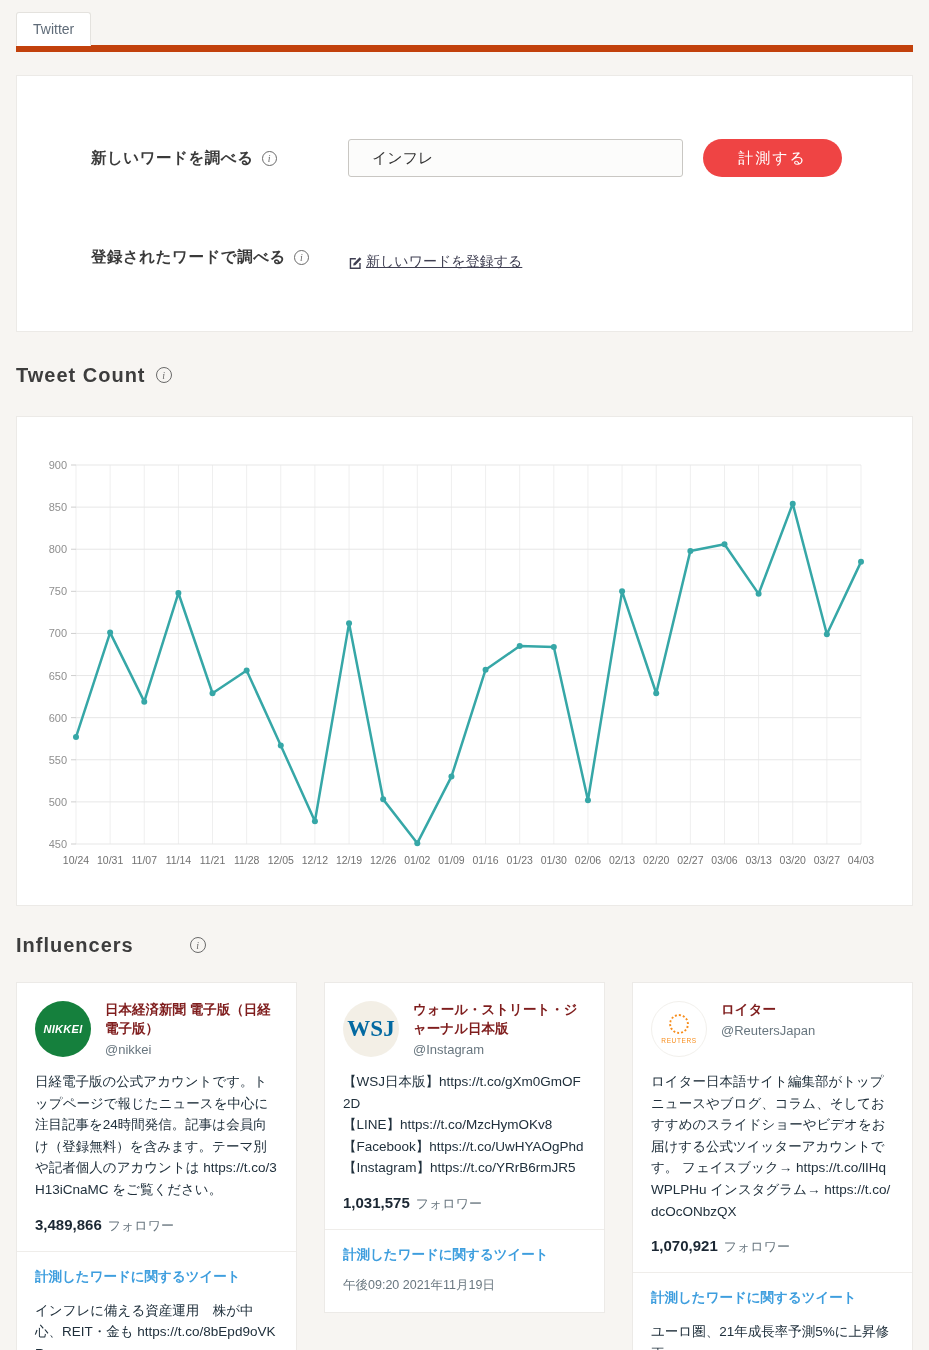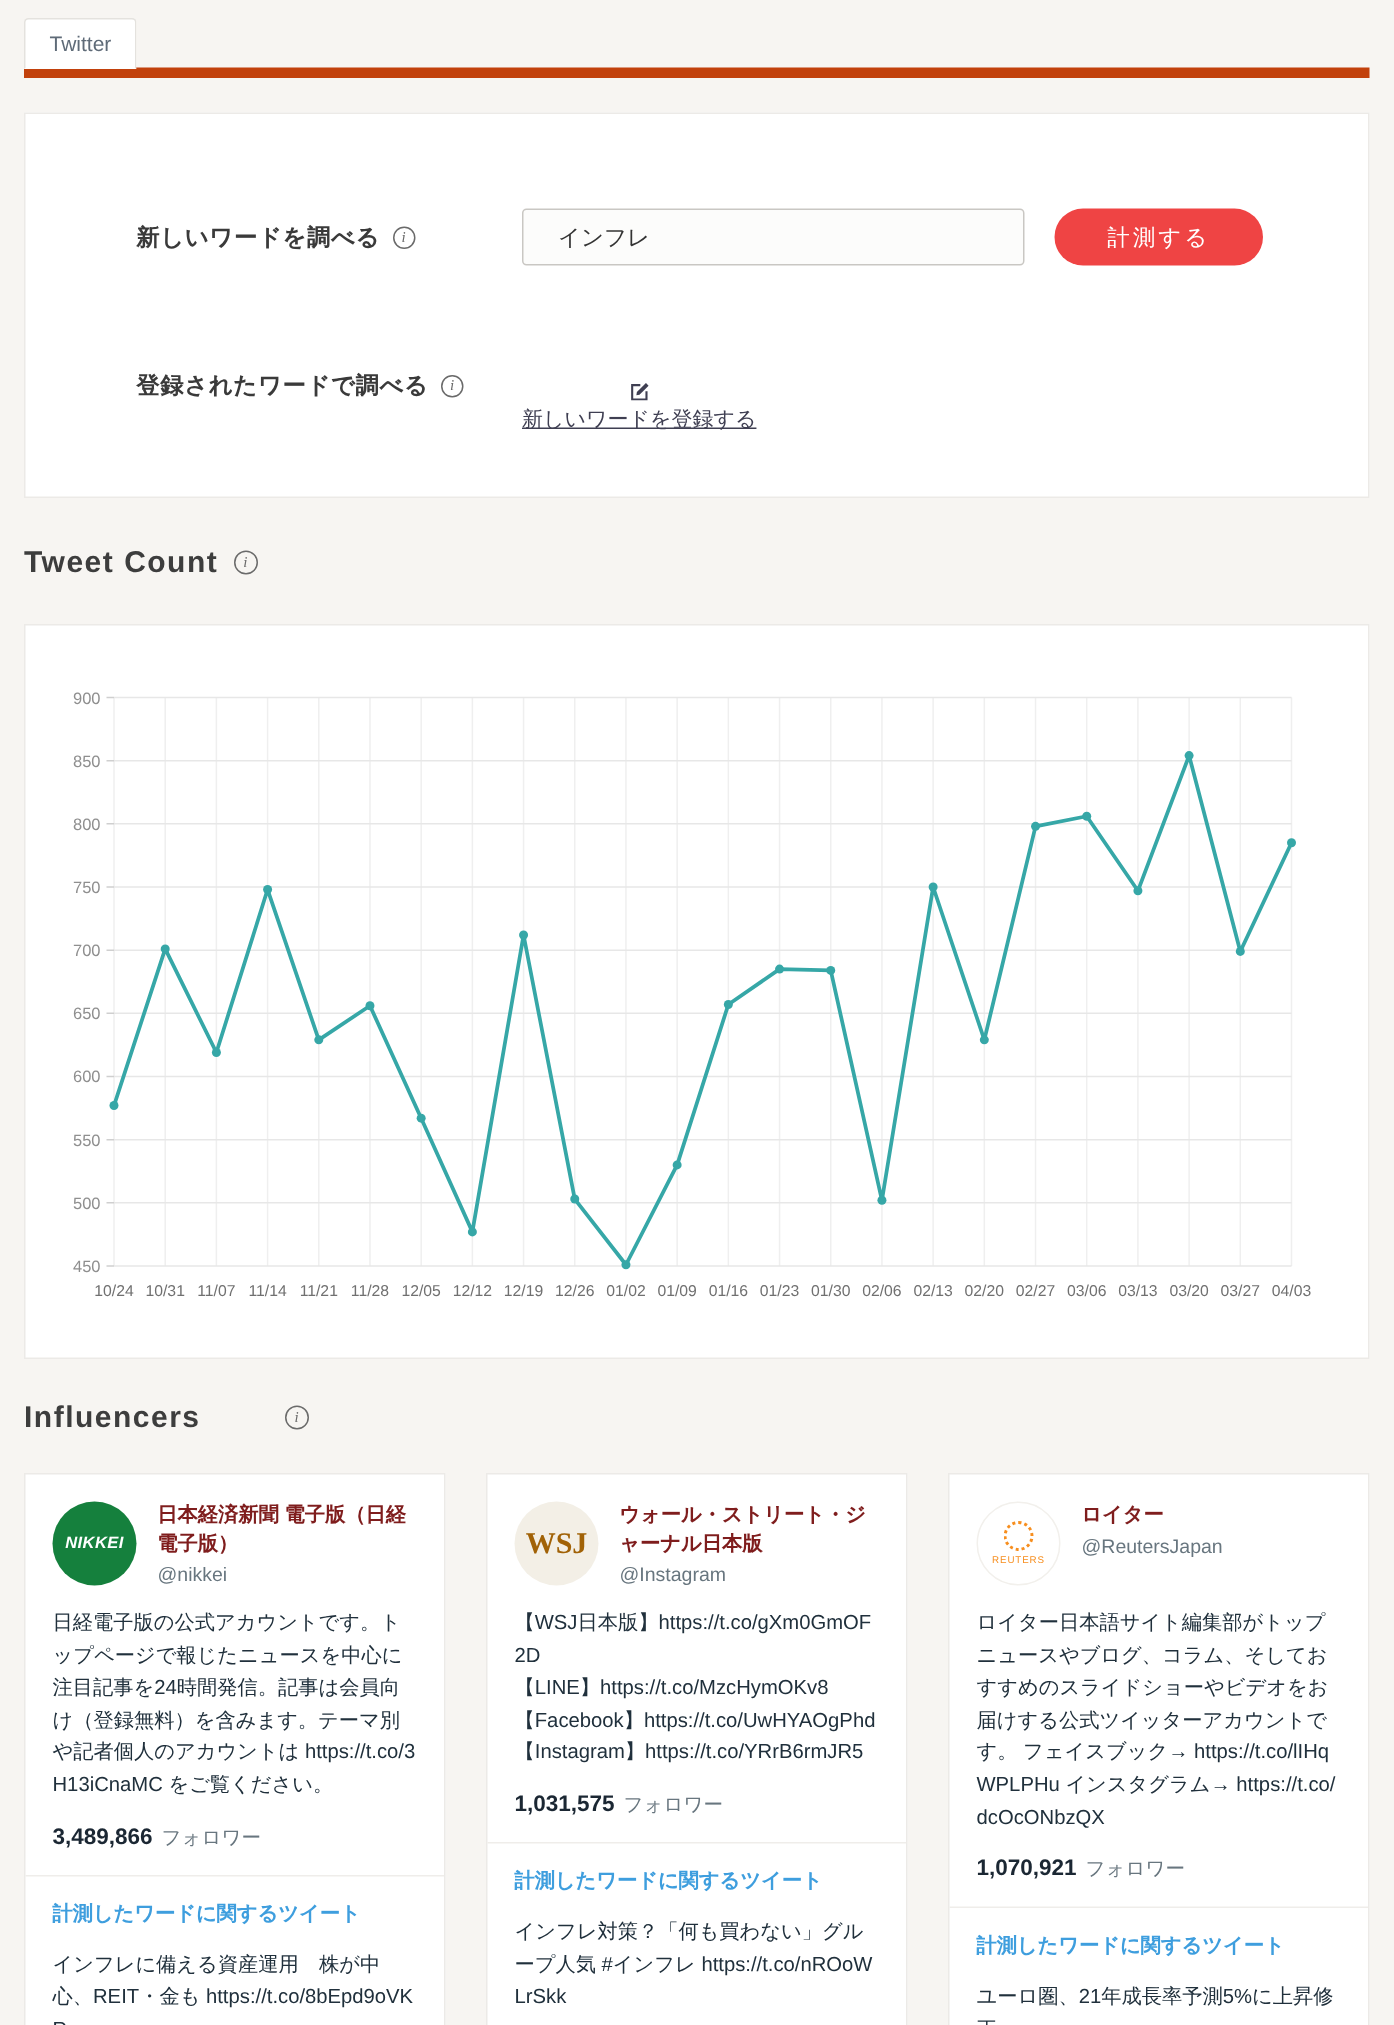--- a/index.html
+++ b/index.html
@@ -58,21 +58,21 @@
     width: 139px; height: 38px; margin-left: 20px;
     border: none; border-radius: 19px;
     background: #ef4444; color: #fff;
     font-size: 15px; letter-spacing: 2px; cursor: pointer;
     font-family: "Liberation Sans", "DejaVu Sans", sans-serif;
   }
   .register-link {
     display: inline-flex; align-items: center; gap: 4px;
     margin-top: 13px;
     font-size: 14px; color: #3f3f52;
-    text-decoration: underline; cursor: pointer; flex-direction: column;
+    text-decoration: underline; cursor: pointer;
   }
   .register-link svg { flex: 0 0 auto; }
   
   .section-head { margin: 30px 16px 0; display: flex; align-items: center; height: 26px; }
   .section-head.influencers { margin-top: 26px; gap: 46px; }
   .section-title { font-size: 20px; font-weight: bold; color: #3d3d3d; letter-spacing: 1px; }
   .section-head .info-icon { width: 16px; height: 16px; margin-left: 10px; }
   
   .panel.chart { margin-top: 28px; height: 490px; }
   .panel.chart svg { display: block; }
@@ -91,21 +91,21 @@
     overflow: hidden;
   }
   .avatar-nikkei { background: #15803d; }
   .avatar-nikkei span {
     color: #fff; font-weight: bold; font-style: italic;
     font-size: 11px; letter-spacing: .3px;
   }
   .avatar-wsj { background: #f3efe6; }
   .avatar-wsj span {
     font-family: "Liberation Serif", serif; font-weight: bold;
-    font-size: 20px; color: #a16207;
+    font-size: 23px; color: #0369a1;
   }
   .avatar-reuters { background: #fff; border: 1px solid #f2f0ec; flex-direction: column; }
   .reuters-ring {
     width: 20px; height: 20px; border-radius: 50%;
     border: 2px dotted #f78e1e;
   }
   .reuters-word { font-size: 6.5px; color: #f78e1e; letter-spacing: .6px; margin-top: 3px; }
   .acct-name { font-size: 13.5px; font-weight: bold; line-height: 1.4; color: #7f1d1d; }
   .acct-handle { font-size: 13px; color: #68767f; margin-top: 3px; }
   .bio { margin-top: 14px; font-size: 13.5px; line-height: 1.6; white-space: pre-line; word-break: break-all; }
@@ -306,21 +306,20 @@
     </div>
     <div class="bio">【WSJ日本版】https://t.co/gXm0GmOF2D
 【LINE】https://t.co/MzcHymOKv8
 【Facebook】https://t.co/UwHYAOgPhd
 【Instagram】https://t.co/YRrB6rmJR5</div>
     <div class="followers">
       <span class="num">1,031,575</span><span class="suffix">フォロワー</span>
     </div>
     <div class="card-divider"></div>
     <a class="tweet-link">計測したワードに関するツイート</a>
-    <div class="tweet-text">インフレ対策？「何も買わない」グループ人気 #インフレ https://t.co/nROoWLrSkk</div>
     <div class="tweet-time">午後09:20 2021年11月19日</div>
   </div>
 
   <div class="card">
     <div class="card-head">
       <div class="avatar avatar-reuters">
         <div class="reuters-ring"></div>
         <div class="reuters-word">REUTERS</div>
       </div>
       <div>

